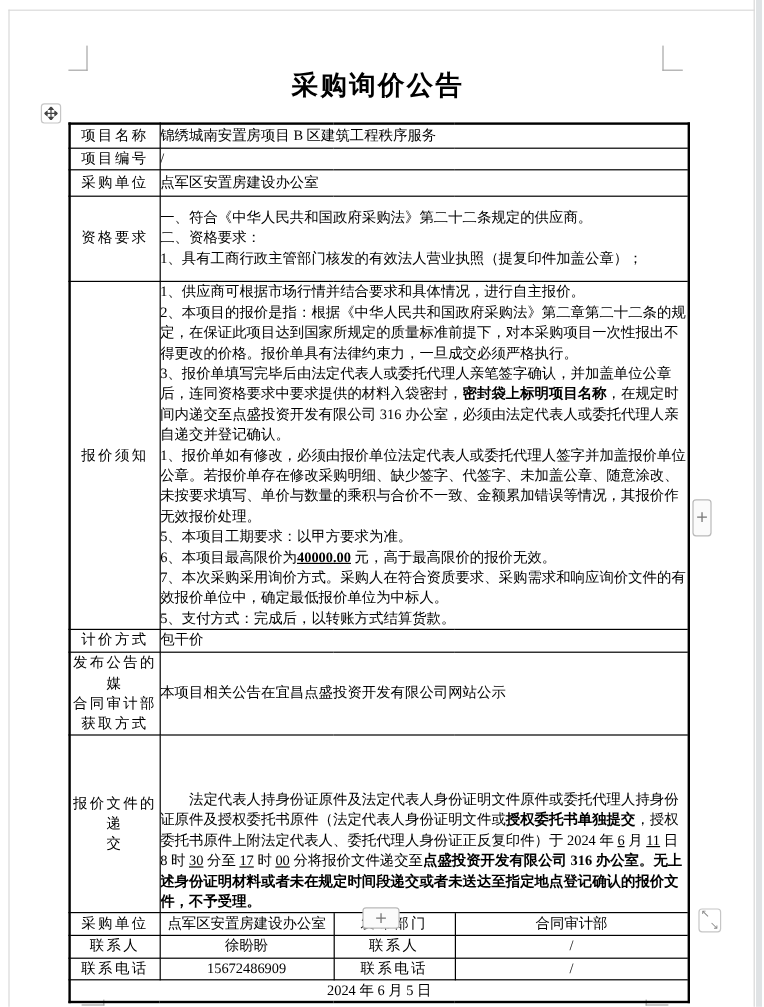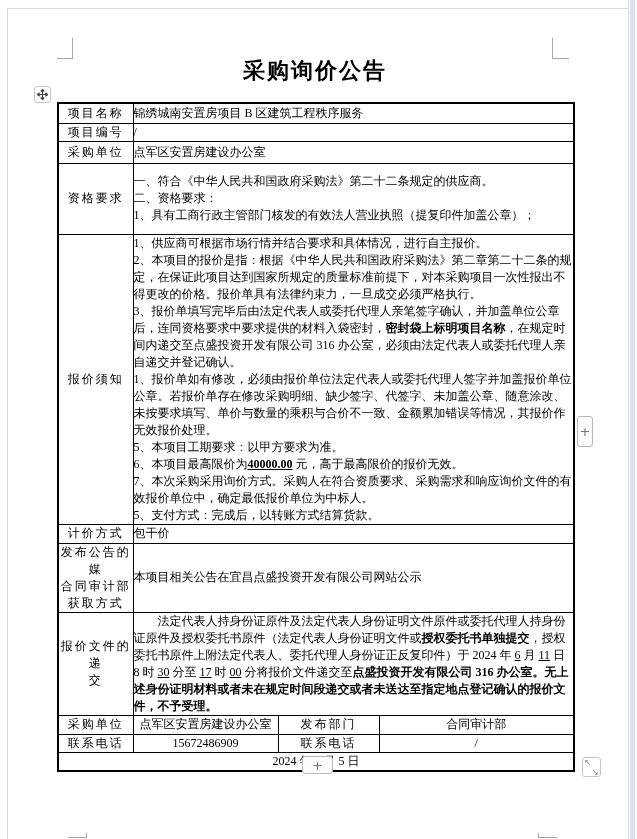--- a/index.html
+++ b/index.html
@@ -35,21 +35,21 @@
     border:1px solid #000;font-size:12px;padding:0;overflow:hidden;
     vertical-align:middle;line-height:17px;
   }
   td.lbl{text-align:center;letter-spacing:2px;padding:0 1px;}
   td.val{padding:0 7px;text-align:left;}
   td.ctr{text-align:center;}
   td.notes{line-height:16.8px;vertical-align:top;padding:0 6px;margin-top:25px;}
   td.sub{line-height:17.2px;padding:0 6px;}
   td.date{text-align:center;padding:0 8px;}
   .rich p{margin:0;}
-  #submission-par{text-indent:24px;}
+  #submission-par{text-indent:24px;margin-top:45px;}
   
   .ctl{
     position:absolute;box-sizing:border-box;border:1px solid #b9b9b9;border-radius:3px;
     background:#fbfbfb;color:#777;display:flex;align-items:center;justify-content:center;
     font-family:"DejaVu Sans",sans-serif;z-index:3;
   }
   #move-handle{left:34px;top:86px;width:17px;height:17px;background:#fff;border-color:#c6c6c6;}
   #plus-right{left:577px;top:416px;width:16px;height:31px;font-size:13px;}
   #plus-bottom{left:302px;top:756px;width:31px;height:18px;font-size:13px;}
   #resize-handle{left:582px;top:757px;width:19px;height:20px;background:#fff;border-color:#c6c6c6;}
@@ -147,20 +147,26 @@
     <td class="sub rich" colspan="3">
       <p id="submission-par"><span>法定代表人持身份证原件及法定代表人身份证明文件原件或委托代理人持身份证原件及授权委托书原件（法定代表人身份证明文件或</span><span style="font-weight: bold;">授权委托书单独提交</span><span>，授权委托书原件上附法定代表人、委托代理人身份证正反复印件）于 2024 年 </span><span style="text-decoration: underline;">6</span><span> 月 </span><span style="text-decoration: underline;">11</span><span> 日 8 时 </span><span style="text-decoration: underline;">30</span><span> 分至 </span><span style="text-decoration: underline;">17</span><span> 时 </span><span style="text-decoration: underline;">00</span><span> 分将报价文件递交至</span><span style="font-weight: bold;">点盛投资开发有限公司 316 办公室。无上述身份证明材料或者未在规定时间段递交或者未送达至指定地点登记确认的报价文件，不予受理。</span></p>
     </td>
   </tr>
   <tr style="height:19px">
     <td class="lbl">采购单位</td>
     <td class="ctr">点军区安置房建设办公室</td>
     <td class="lbl">发布部门</td>
     <td class="ctr">合同审计部</td>
   </tr>
+  <tr style="height:19px">
+    <td class="lbl">联系人</td>
+    <td class="ctr">徐盼盼</td>
+    <td class="lbl">联系人</td>
+    <td class="ctr">/</td>
+  </tr>
   <tr style="height:18px">
     <td class="lbl">联系电话</td>
     <td class="ctr">15672486909</td>
     <td class="lbl">联系电话</td>
     <td class="ctr">/</td>
   </tr>
   <tr style="height:17px">
     <td class="date" colspan="4">2024 年 6 月 5 日</td>
   </tr>
 </tbody>

